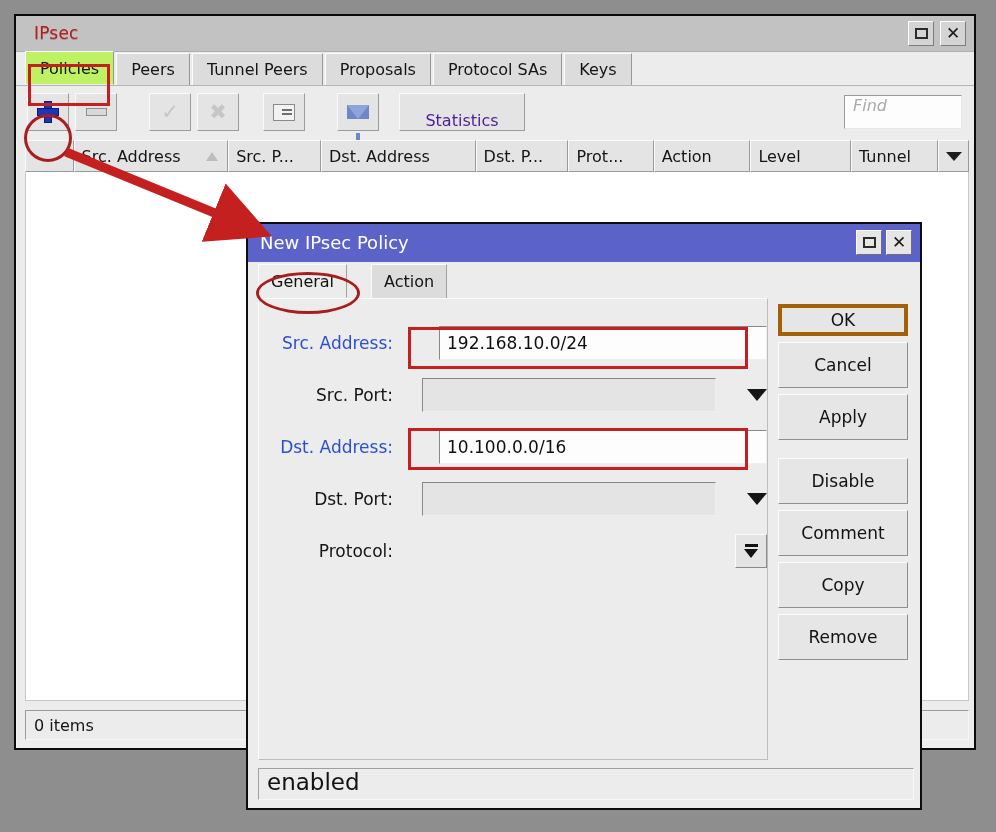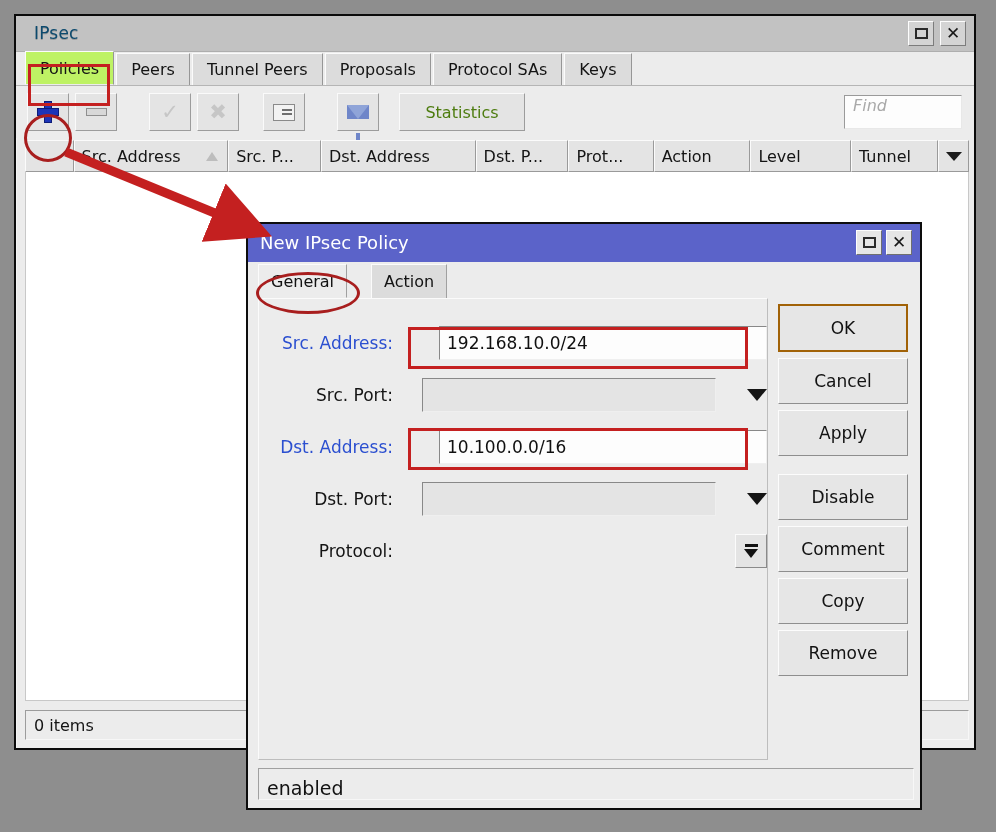--- a/index.html
+++ b/index.html
@@ -21,21 +21,21 @@
     box-shadow: 1px 1px 0 #f4f4f4 inset;
   }
   #main-titlebar {
     position: absolute; left: 0; top: 0;
     width: 100%; height: 36px;
     background: #c2c2c2;
     border-bottom: 1px solid #aeaeae;
   }
   #main-title {
     position: absolute; left: 18px; top: 7px;
-    font-size: 17px; color: #0c4a6e;
+    font-size: 17px; color: #b91c1c;
     letter-spacing: .2px;
     text-shadow: 0 1px 0 #9a9a9a;
   }
   .win-btn {
     position: absolute; top: 5px;
     width: 26px; height: 25px;
     background: #d4d4d4;
     border: 1px solid #fdfdfd;
     border-right-color: #7c7c7c; border-bottom-color: #7c7c7c;
     display: flex; align-items: center; justify-content: center;
@@ -95,21 +95,21 @@
   }
   .tb-sq { width: 42px; }
   #tb-add { left: 11px; }
   #tb-remove { left: 59px; }
   #tb-enable { left: 133px; }
   #tb-disable { left: 181px; }
   #tb-comment { left: 247px; }
   #tb-filter { left: 321px; }
   #tb-statistics {
     left: 383px; width: 126px;
-    font-size: 16px; color: #4d7c0f;
+    font-size: 16px; color: #4c1d95; align-items: flex-end;
   }
   #find-box {
     position: absolute; right: 12px; top: 9px;
     width: 118px; height: 34px;
     background: #fdfdfd;
     border: 1px solid #9a9a9a;
     border-right-color: #e8e8e8; border-bottom-color: #e8e8e8;
     display: flex; align-items: flex-start;
   }
   #find-placeholder {
@@ -316,33 +316,33 @@
   .dbtn {
     width: 130px; height: 46px;
     margin-bottom: 6px;
     background: #e6e6e6;
     border: 1px solid #fcfcfc;
     border-right-color: #8e8e8e; border-bottom-color: #8e8e8e;
     display: flex; align-items: center; justify-content: center;
     font-size: 17px; color: #121212;
   }
   .dbtn.default {
-    border: 2px solid #a16207;
-    height: 48px;
+    border: 4px solid #a16207;
+    height: 32px;
   }
   .dbtn.gap { margin-top: 18px; }
 
   #dlg-statusbar {
     position: absolute; left: 10px; bottom: 8px;
     width: 656px; height: 32px;
     background: #ececec;
     border: 1px solid #a0a0a0;
     border-right-color: #f7f7f7; border-bottom-color: #f7f7f7;
-    display: flex; align-items: flex-end;
-    font-size: 19px; color: #121212;
+    display: flex; align-items: flex-start;
+    font-size: 23px; color: #121212;
     padding-left: 8px;
   }
 
   
   #annotations { position: absolute; left: 0; top: 0; width: 996px; height: 832px; pointer-events: none; }
   .anno-rect {
     position: absolute;
     border: 3px solid #c42020;
   }
   .anno-ellipse {

